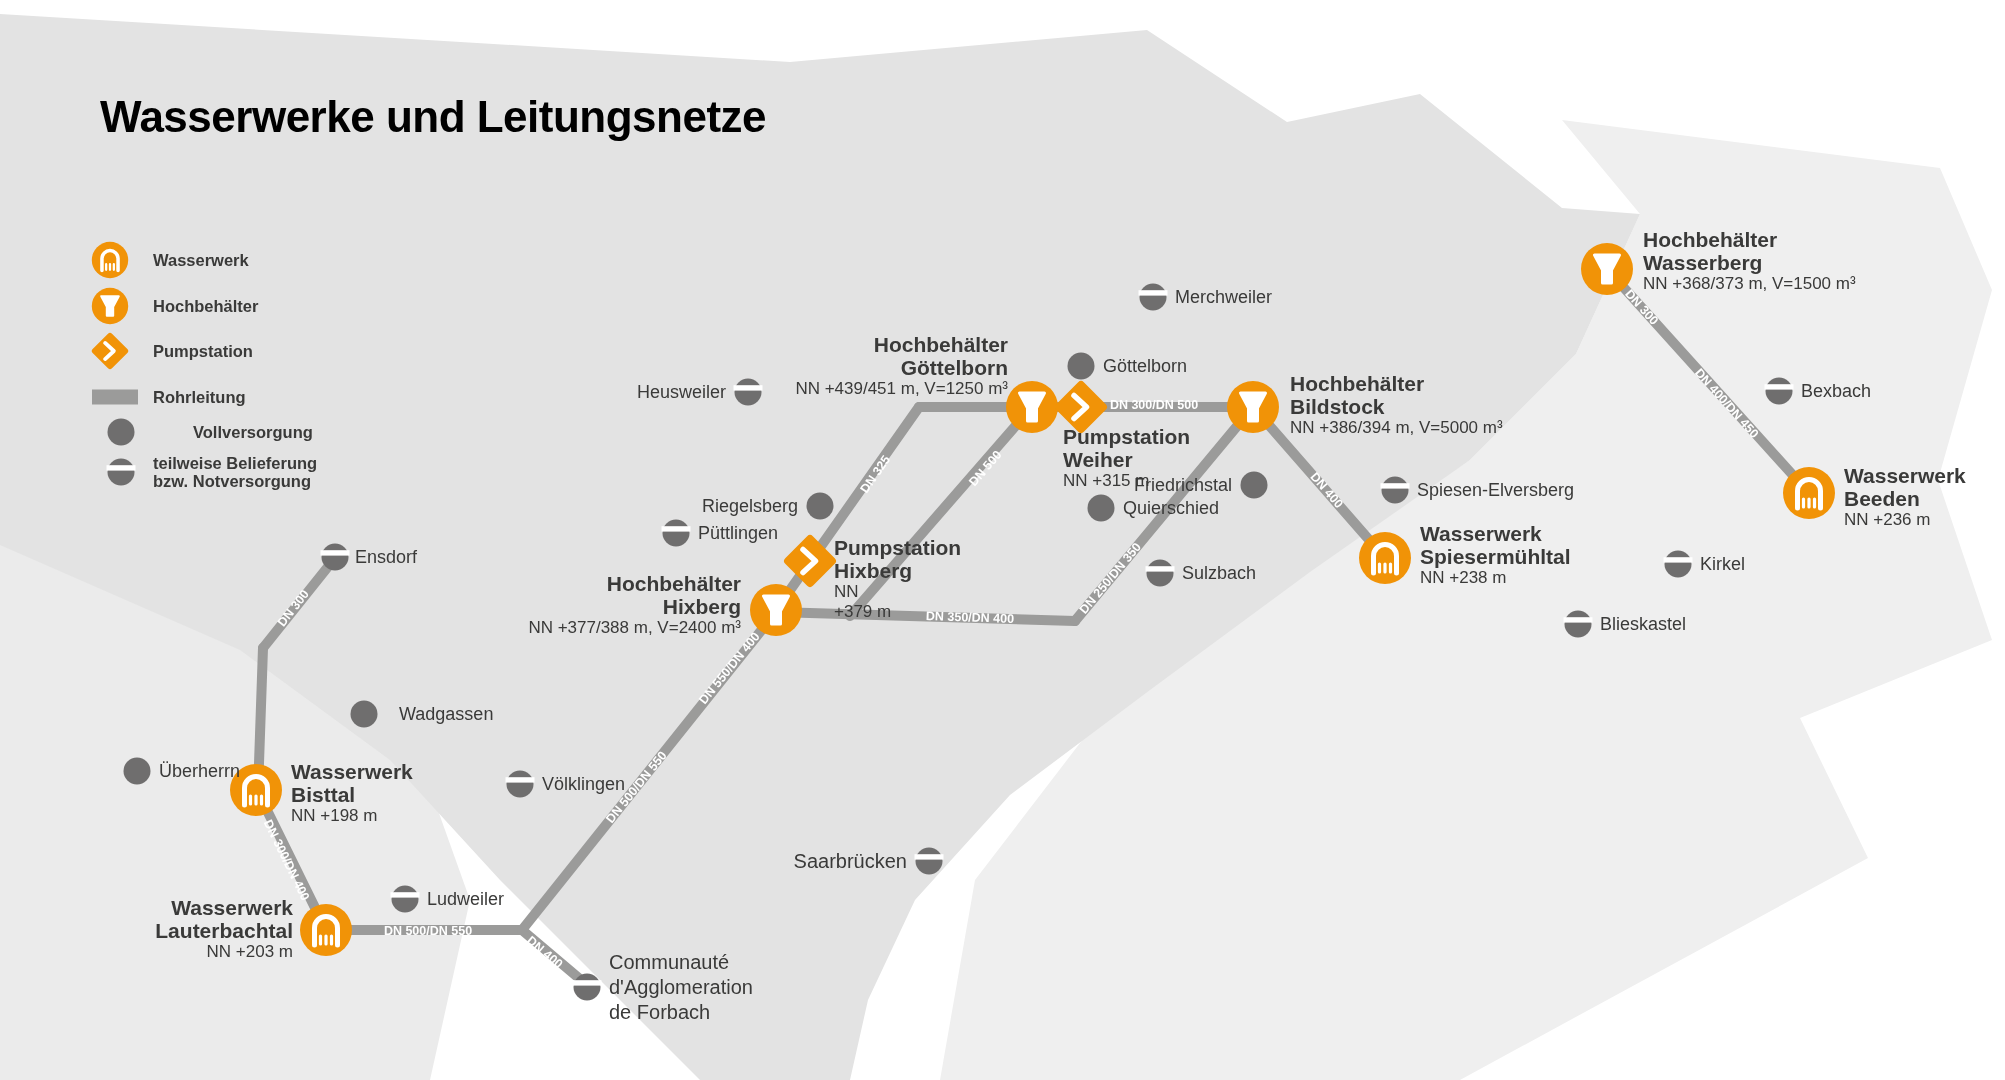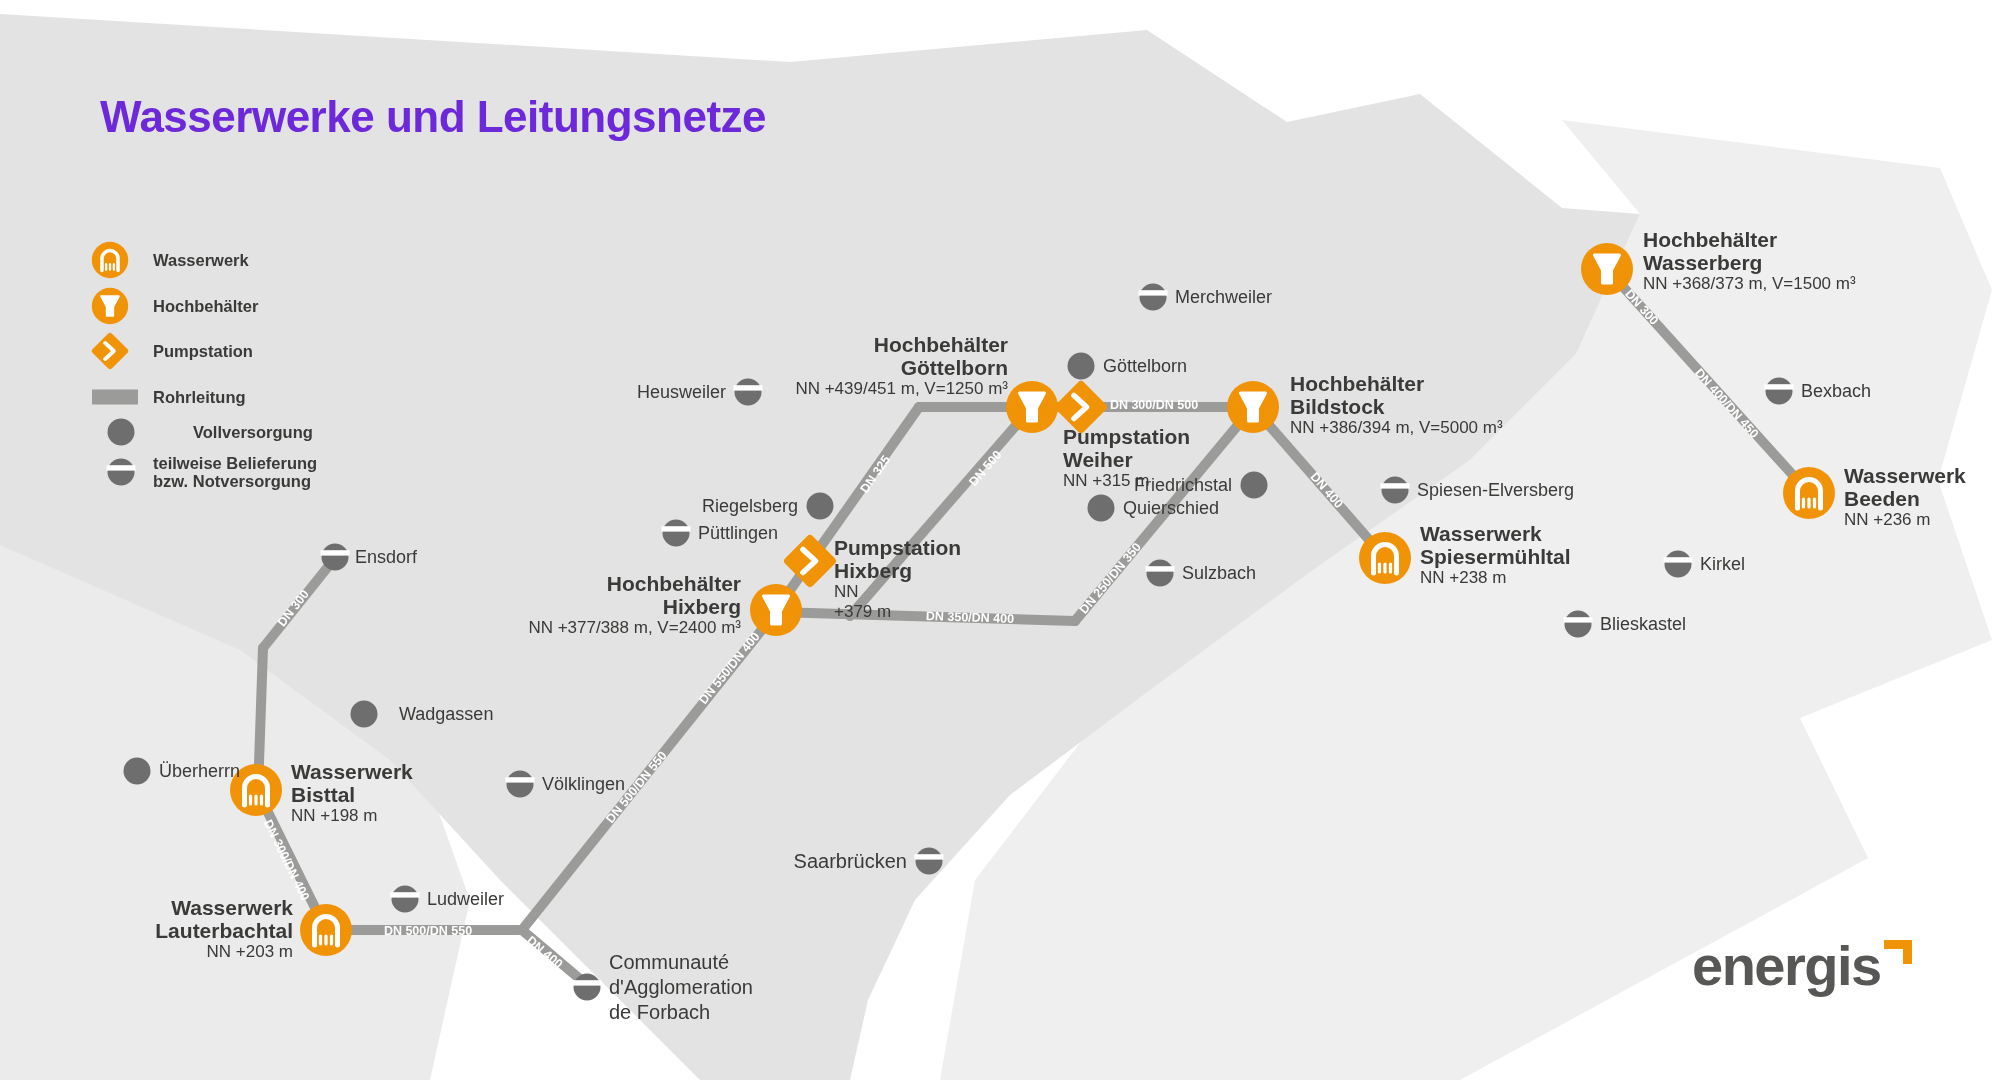--- a/index.html
+++ b/index.html
@@ -2,21 +2,21 @@
 <html><head>
 <meta charset="utf-8">
 <style>
   html,body{margin:0;padding:0;background:#fff;}
   #stage{position:relative;width:2005px;height:1080px;background:#fff;overflow:hidden;
          font-family:"Liberation Sans", sans-serif;color:#3A3A39;}
   .bgpoly{position:absolute;left:0;top:0;width:2005px;height:1080px;}
   #bg-light-left{background:#EBEBEB;clip-path:polygon(0px 500px,180px 560px,300px 640px,420px 760px,470px 900px,430px 1080px,0px 1080px);}
   #bg-light-right{background:#EFEFEF;clip-path:polygon(1562px 120px,1940px 168px,1992px 290px,1938px 480px,1992px 640px,1800px 718px,1868px 858px,1460px 1080px,940px 1080px,975px 880px,1090px 730px,1280px 585px,1470px 460px,1576px 354px,1640px 214px);}
   #bg-dark{background:#E3E3E3;clip-path:polygon(0px 14px,790px 62px,1147px 30px,1287px 122px,1420px 94px,1562px 208px,1640px 214px,1576px 354px,1470px 460px,1310px 572px,1150px 690px,1010px 795px,915px 900px,868px 1000px,850px 1080px,700px 1080px,500px 880px,390px 760px,240px 650px,0px 545px);}
-  #map-title{position:absolute;left:100px;top:92px;font-size:44px;font-weight:bold;color:#6d28d9;letter-spacing:-0.5px;}
+  #map-title{position:absolute;left:100px;top:92px;font-size:44px;font-weight:bold;color:#000000;letter-spacing:-0.5px;}
   #map-canvas{position:absolute;left:0;top:0;}
   #labels{position:absolute;left:0;top:0;width:2005px;height:1080px;}
   .fac-label{position:absolute;}
   .fac-name{font-size:21px;line-height:23px;font-weight:bold;white-space:pre;}
   .fac-sub{font-size:17px;line-height:20px;white-space:pre;}
   .town-label{position:absolute;font-size:18px;line-height:22px;font-weight:normal;white-space:pre;}
   .town-label.big{font-size:20px;line-height:25px;}
   .align-r{text-align:right;}
   .legend-item-label{position:absolute;font-size:16.5px;line-height:18px;font-weight:bold;white-space:pre;}
   .legend-icon{position:absolute;}
@@ -295,20 +295,13 @@
       <div class="town-label" style="top: 286px; left: 1175px;">Merchweiler</div>
       <div class="town-label align-r" style="top: 474px; right: 773px;">Friedrichstal</div>
       <div class="town-label" style="top: 497px; left: 1123px; text-align: right;">Quierschied</div>
       <div class="town-label" style="top: 562px; left: 1182px;">Sulzbach</div>
       <div class="town-label" style="top: 479px; left: 1417px;">Spiesen-Elversberg</div>
       <div class="town-label" style="top: 380px; left: 1801px;">Bexbach</div>
       <div class="town-label" style="top: 553px; left: 1700px;">Kirkel</div>
       <div class="town-label" style="top: 613px; left: 1600px;">Blieskastel</div>
     </div>
 
-  <div id="logo">
-    <div id="logo-text">energis</div>
-    <div id="logo-mark">
-      <div class="h"></div>
-        <div class="v"></div>
-    </div>
-  </div>
 </div>
 
 </body></html>

